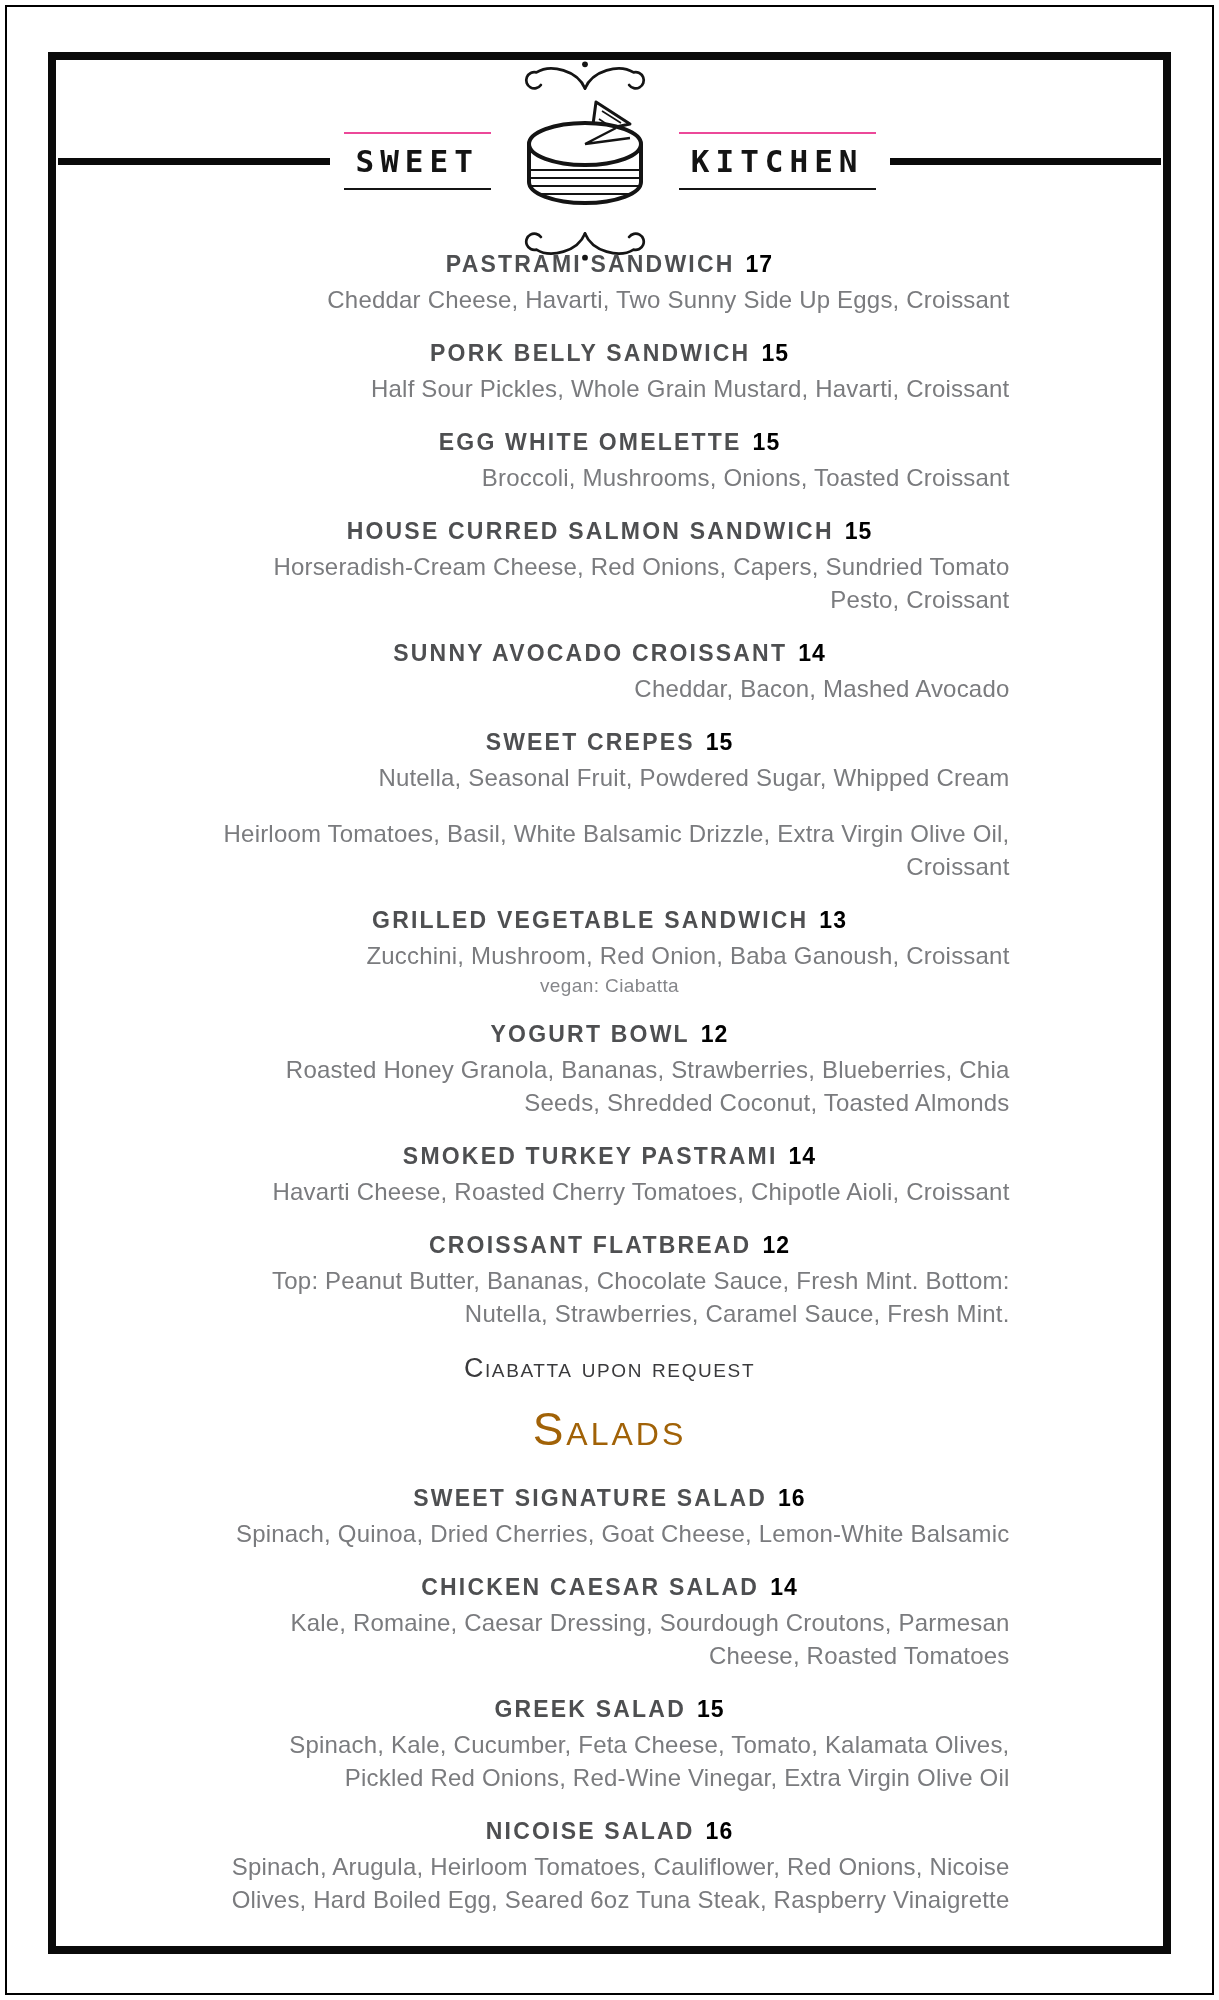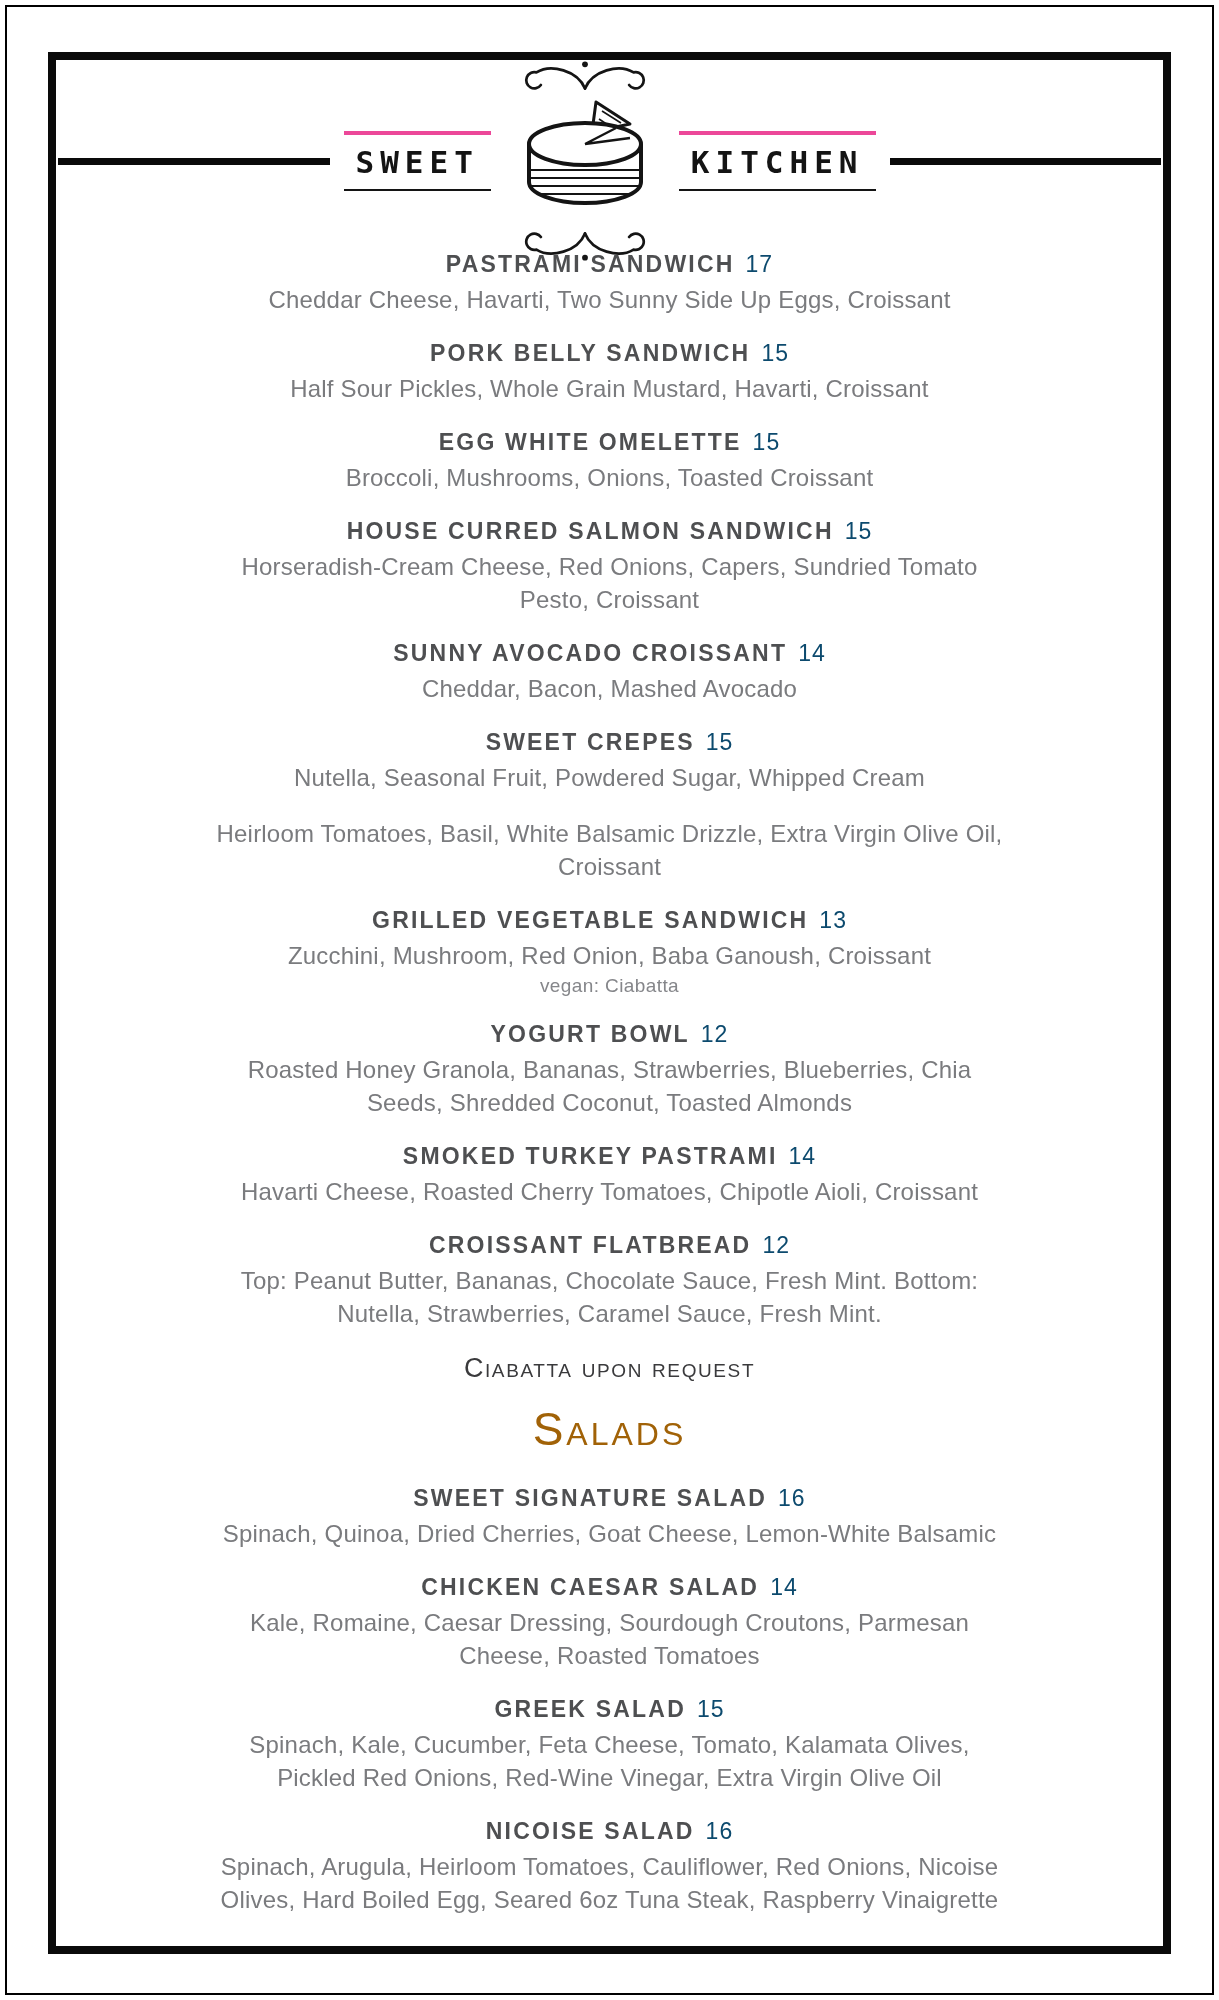--- a/index.html
+++ b/index.html
@@ -32,21 +32,21 @@
   
   .header-row {
     position: absolute;
     left: 58px; right: 58px; top: 86px; height: 150px;
     display: flex; align-items: center;
   }
   .rule { flex: 1; height: 7px; background: #0a0a0a; }
   .word-box {
     margin: 0 14px;
     padding: 9px 12px;
-    border-top: 4px solid #ec4899;
+    border-top: 2px solid #ec4899;
     border-bottom: 2px solid #141414;
     font-family: "DejaVu Sans Mono", monospace;
     font-weight: bold;
     font-size: 31px;
     letter-spacing: 6px;
     color: #141414;
     white-space: nowrap;
   }
   .logo-center {
     position: relative;
@@ -72,31 +72,32 @@
 
   .item { margin-bottom: 23px; }
   .item-head {
     font-size: 23px;
     font-weight: bold;
     letter-spacing: 2.2px;
     color: #4e4f51;
     line-height: 28px;
   }
   .price {
-    font-weight: normal;
-    color: #0c4a6e;
+    font-weight: bold;
+    color: #000000;
     letter-spacing: 1px;
     margin-left: 11px;
   }
   .desc {
     font-size: 24px;
     color: #7a7b7e;
     line-height: 33px;
     margin-top: 5px;
     letter-spacing: 0.2px;
+    text-align: right;
   }
   .vegan-note {
     font-size: 19px;
     color: #85868a;
     margin-top: 3px;
     letter-spacing: 0.4px;
   }
 
   .request-note {
     font-variant: small-caps;

